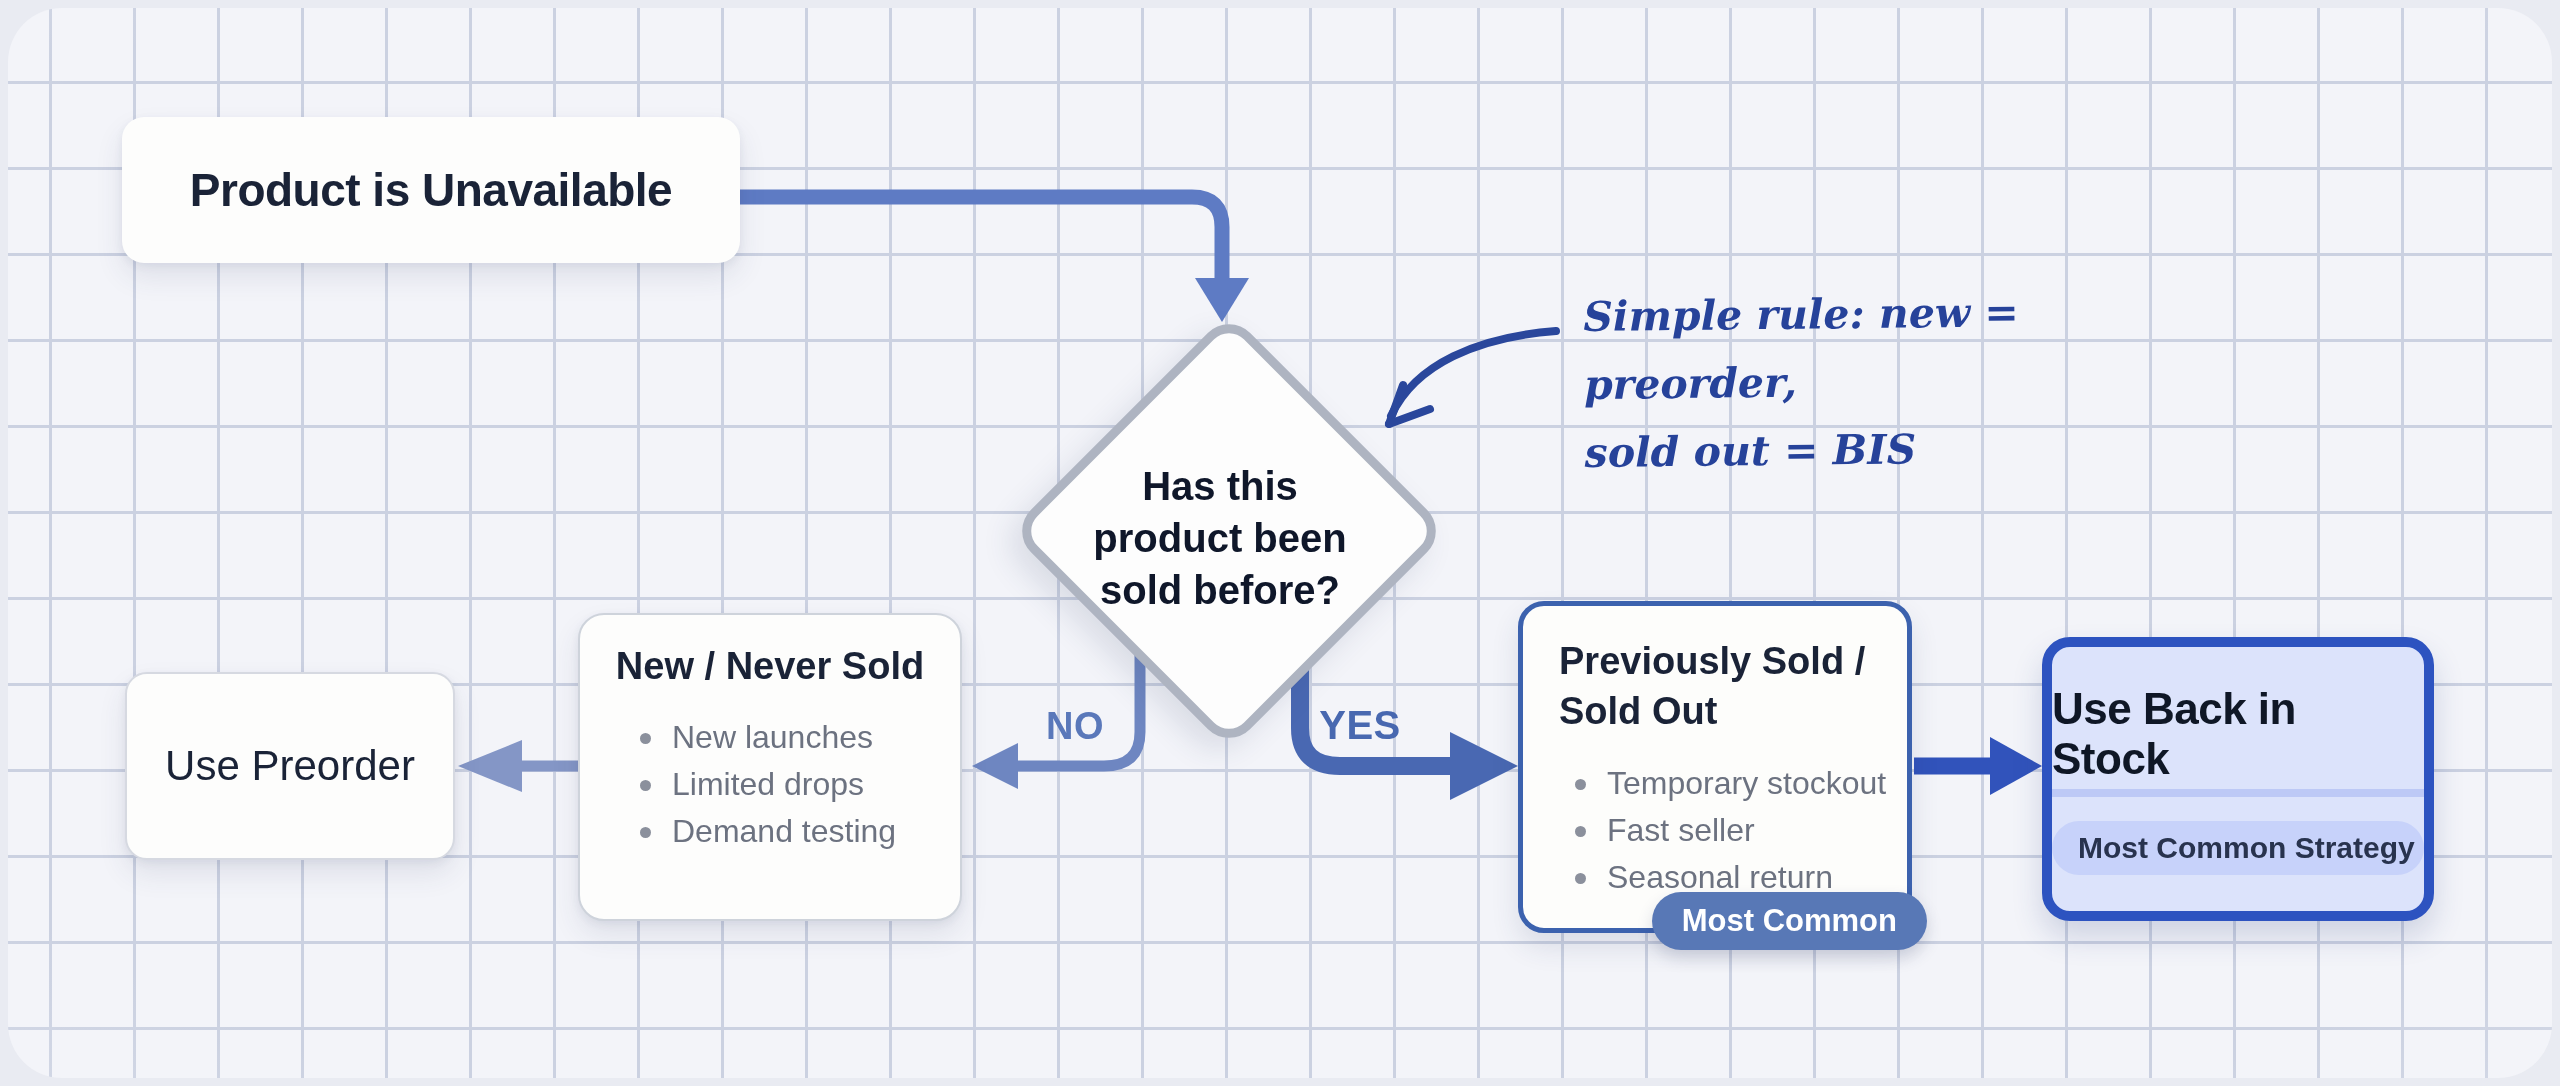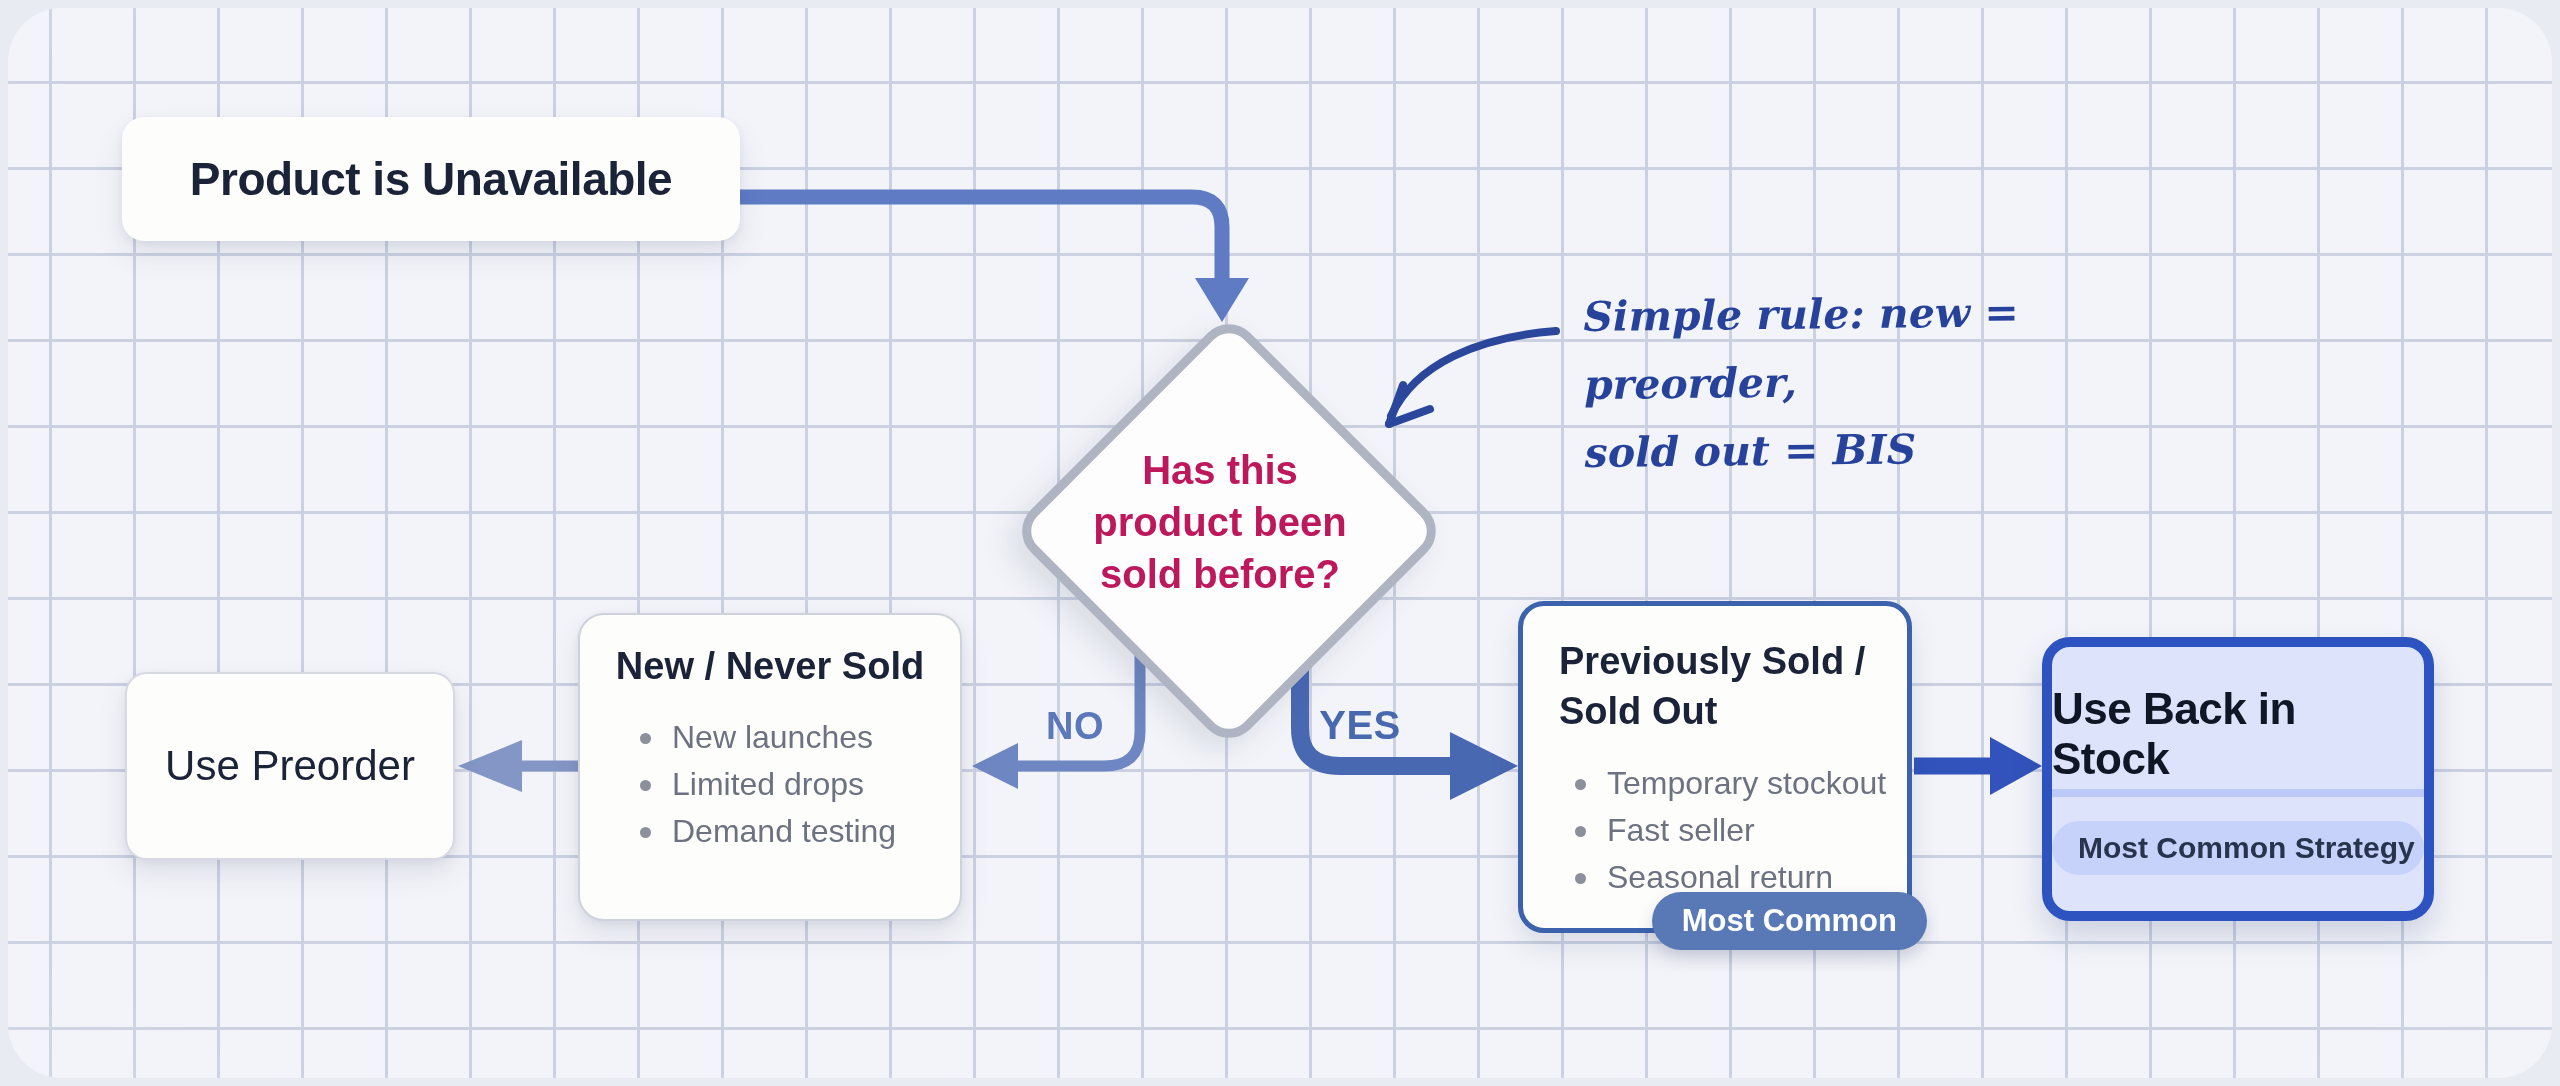--- a/index.html
+++ b/index.html
@@ -25,39 +25,39 @@
     pointer-events:none;
   }
   svg.wires{position:absolute;left:0;top:0;pointer-events:none;}
 
   .node{position:absolute;box-sizing:border-box;}
   .card{
     background:#fdfdfc;border-radius:22px;
     box-shadow:0 14px 28px rgba(45,58,100,0.10),0 3px 8px rgba(45,58,100,0.07);
   }
   .node-start{
-    left:122px;top:117px;width:618px;height:124px;
+    left:122px;top:117px;width:618px;height:146px;
     display:flex;align-items:center;justify-content:center;
     font-size:46px;font-weight:700;color:#1a2337;letter-spacing:-0.5px;
   }
   .node-preorder{
     left:125px;top:672px;width:330px;height:188px;
     border:2px solid #d6d9e1;
     display:flex;align-items:center;justify-content:center;
     font-size:42px;font-weight:400;color:#1a2337;
   }
   .diamond-shape{
     position:absolute;left:1074px;top:376px;width:292px;height:292px;
     transform:rotate(45deg);border-radius:30px;
     background:#fdfdfd;border:9px solid #aeb4c1;
     box-shadow:0 16px 30px rgba(45,58,100,0.13);
   }
   .diamond-label{
-    position:absolute;left:1080px;top:444px;width:280px;
-    text-align:center;font-size:40px;line-height:52px;font-weight:700;color:#be185d;
+    position:absolute;left:1080px;top:460px;width:280px;
+    text-align:center;font-size:40px;line-height:52px;font-weight:700;color:#0f172a;
   }
   .node-new{
     left:578px;top:613px;width:384px;height:308px;
     border:2px solid #ced3db;border-radius:26px;padding-top:30px;
   }
   .node-new .box-title{
     text-align:center;font-size:38px;font-weight:700;color:#1a2337;margin:0 0 26px 0;
   }
   .bullets{list-style:none;margin:12px;padding:0;}
   .bullets li{

